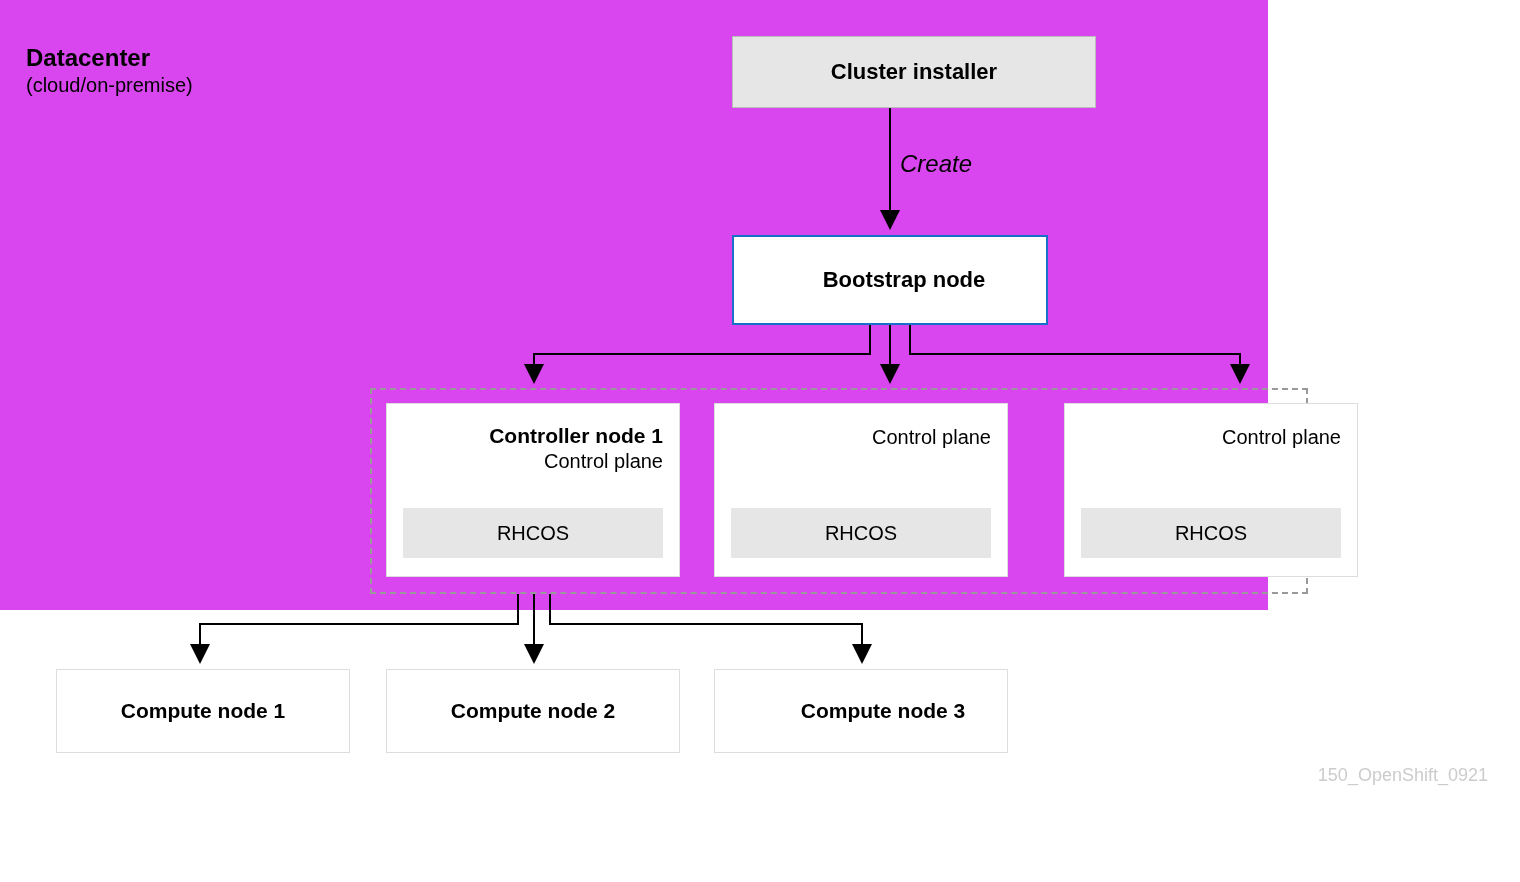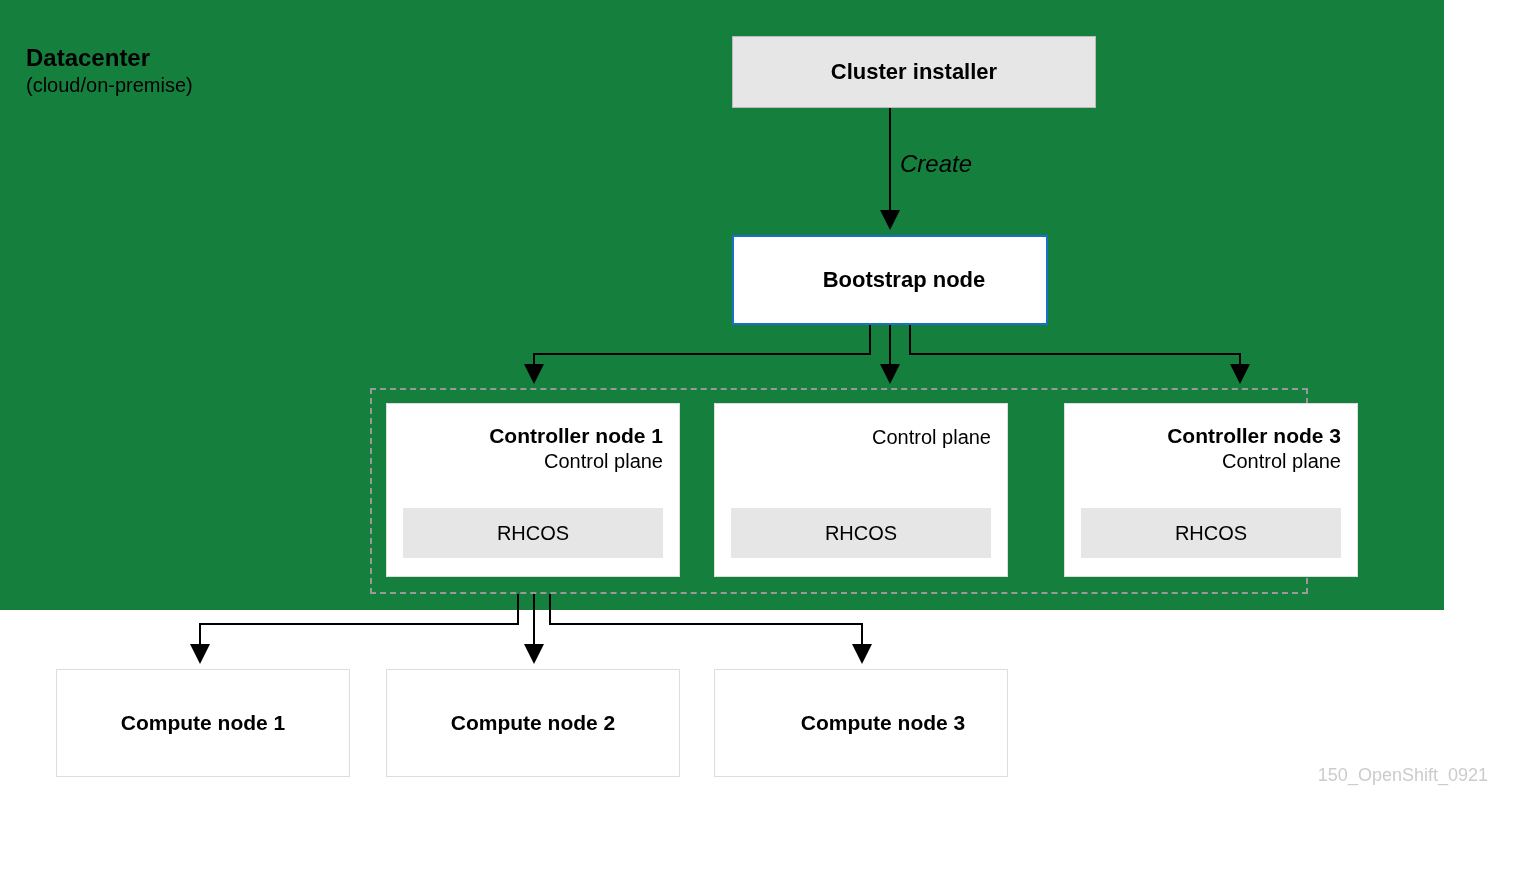--- a/index.html
+++ b/index.html
@@ -18,22 +18,22 @@
       justify-content: center;
       font-size: 22px;
       font-weight: 600;
     }
     .installer {
       left: 732px; top: 36px; width: 364px; height: 72px;
       background: #e6e6e6;
       border: 1px solid #bbb;
     }
     .datacenter {
-      left: 0; top: 192px; width: 1444px; height: 610px;
-      background: #15803d;
+      left: 0; top: 192px; width: 1268px; height: 610px;
+      background: #d946ef;
       border: none;
       padding: 36px 26px;
     }
     .datacenter-title {
       position: absolute;
       left: 26px; top: 44px;
       font-size: 24px; font-weight: 700;
     }
     .datacenter-sub {
       position: absolute;
@@ -70,21 +70,21 @@
       display: flex; align-items: center; justify-content: center;
       font-size: 20px; font-weight: 400;
     }
     .c1 { left: 386px; top: 403px; }
     .c2 { left: 714px; top: 403px; }
     .c3 { left: 1064px; top: 403px; }
     .compute {
       position: absolute;
       background: #fff;
       border: 1px solid #ddd;
-      width: 294px; height: 108px;
+      width: 294px; height: 84px;
       display: flex; align-items: center; justify-content: center;
       font-size: 21px; font-weight: 600;
     }
     .cp1 { left: 56px; top: 669px; }
     .cp2 { left: 386px; top: 669px; }
     .cp3 { left: 714px; top: 669px; padding-left: 44px; }
     .create-label {
       position: absolute;
       left: 900px; top: 150px;
       font-style: italic; font-size: 24px;
@@ -123,21 +123,20 @@
 <div class="controller c1">
   <div class="title">Controller node 1</div>
   <div class="sub">Control plane</div>
   <div class="os">RHCOS</div>
 </div>
 <div class="controller c2">
   <div class="sub">Control plane</div>
   <div class="os">RHCOS</div>
 </div>
 <div class="controller c3">
-  <div class="title">Controller node 3</div>
   <div class="sub">Control plane</div>
   <div class="os">RHCOS</div>
 </div>
 
 <div class="compute cp1">
   <span>Compute node 1</span>
 </div>
 <div class="compute cp2">
   <span>Compute node 2</span>
 </div>

